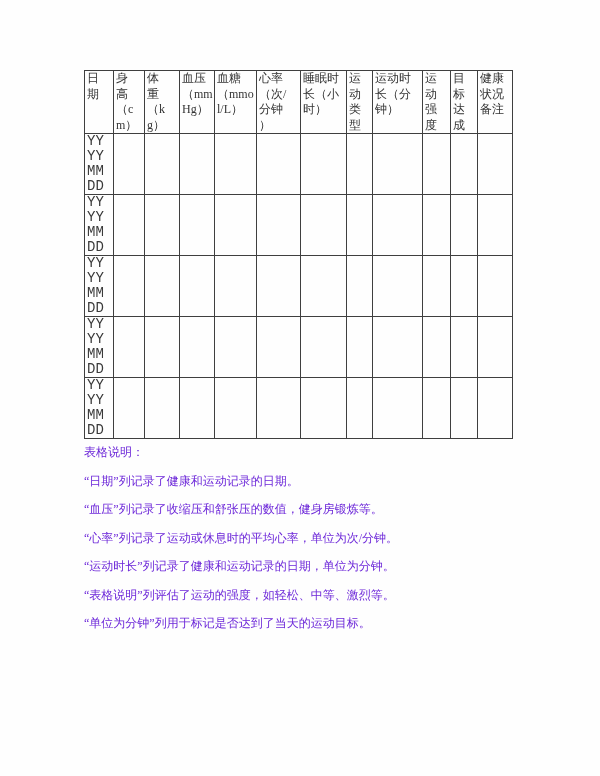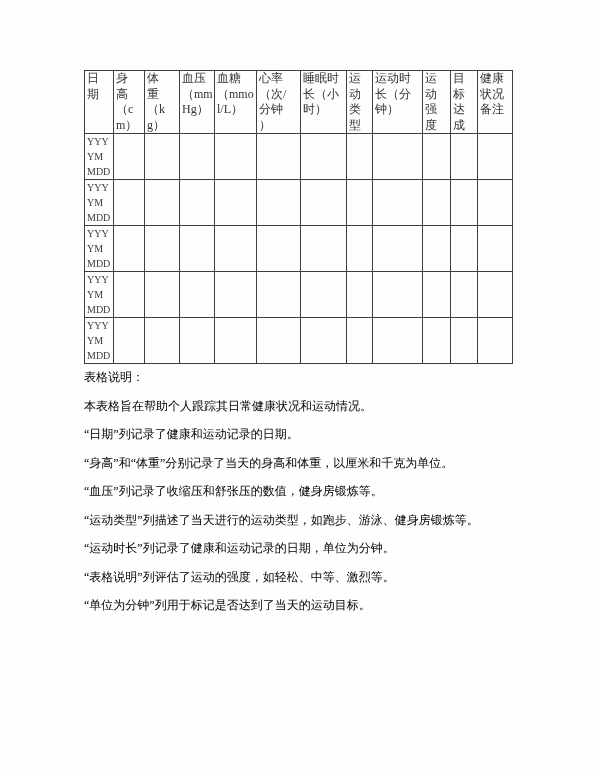--- a/index.html
+++ b/index.html
@@ -30,35 +30,35 @@
     font-weight: normal;
   }
   table.health-table thead tr { height: 63px; }
   table.health-table tbody tr { height: 45px; }
   table.health-table th {
     font-size: 12px;
     line-height: 15.5px;
     color: #333333;
   }
   td.date-cell {
-    font-family: Liberation Serif, serif;
-    font-size: 10px;
+    font-family: Liberation Mono, monospace;
+    font-size: 14px;
     line-height: 15px;
     word-break: break-all;
     color: #3a3a3a;
   }
   .notes {
     margin: 6px 0 0 84px;
     width: 470px;
   }
   .notes p {
     margin: 0 0 14.5px 0;
     font-size: 12px;
     line-height: 14px;
-    color: #000000;
+    color: #6d28d9;
     white-space: nowrap;
   }
 </style>
 </head>
 <body>
 
 <div class="page">
 
   <table class="health-table">
     <colgroup>
@@ -189,23 +189,21 @@
           <td></td>
         <td></td>
           <td></td>
         <td></td>
       </tr>
     </tbody>
   </table>
 
   <div class="notes">
     <p>表格说明：</p>
-    <p>本表格旨在帮助个人跟踪其日常健康状况和运动情况。</p>
     <p>“日期”列记录了健康和运动记录的日期。</p>
-    <p>“身高”和“体重”分别记录了当天的身高和体重，以厘米和千克为单位。</p>
     <p>“血压”列记录了收缩压和舒张压的数值，健身房锻炼等。</p>
-    <p>“运动类型”列描述了当天进行的运动类型，如跑步、游泳、健身房锻炼等。</p>
+    <p>“心率”列记录了运动或休息时的平均心率，单位为次/分钟。</p>
     <p>“运动时长”列记录了健康和运动记录的日期，单位为分钟。</p>
     <p>“表格说明”列评估了运动的强度，如轻松、中等、激烈等。</p>
     <p>“单位为分钟”列用于标记是否达到了当天的运动目标。</p>
   </div>
 
 </div>
 
 </body></html>

